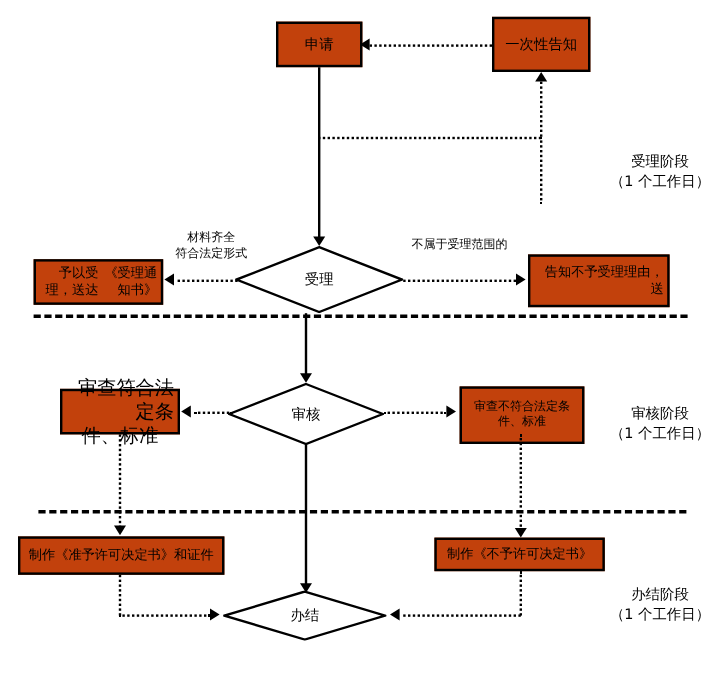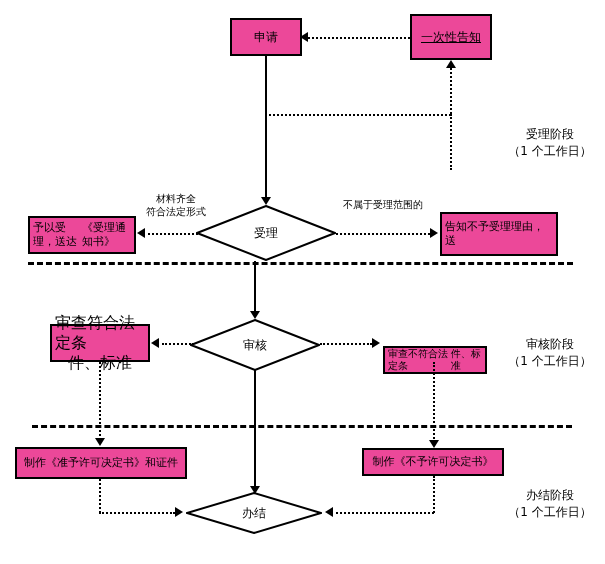--- a/index.html
+++ b/index.html
@@ -12,25 +12,25 @@
     width:605px;
     height:564px;
     background:#ffffff;
     overflow:hidden;
   }
   
   .box{
     position:absolute;
     box-sizing:border-box;
     border:2px solid #000000;
-    background:#ec4899;
+    background:#c2410c;
     display:flex;
     align-items:center;
     justify-content:center;
-    text-align:left;
+    text-align:right;
     color:#000000;
     line-height:1.25;
     padding:1px 3px;
   }
   .box span{display:block;}
   
   .diamond{
     position:absolute;
     background:transparent;
   }
@@ -93,21 +93,21 @@
 
 <div id="canvas">
 
   <div class="sep" style="left:28px; top:262px; width:545px;"></div>
   <div class="sep" style="left:32px; top:425px; width:540px;"></div>
 
   <div class="box" style="left:230px; top:18px; width:72px; height:38px; font-size:12px;">
     <span>申请</span>
   </div>
 
-  <div class="box" style="left:410px; top:14px; width:82px; height:46px; font-size:12px;text-decoration:underline;">
+  <div class="box" style="left:410px; top:14px; width:82px; height:46px; font-size:12px;">
     <span>一次性告知</span>
   </div>
 
   <div class="dotted-h" style="left:308px; top:37px; width:102px;"></div>
   <div class="arrow arrow-left" style="left:300px; top:32px;"></div>
 
   <div class="dotted-v" style="left:450px; top:114px; height:56px;"></div>
   <div class="arrow arrow-up" style="left:446px; top:60px;"></div>
   <div class="dotted-v" style="left:450px; top:68px; height:46px;"></div>
 
@@ -153,21 +153,21 @@
     <div class="dlabel" style="font-size:12px;">审核</div>
   </div>
 
   <div class="box" style="left:50px; top:324px; width:100px; height:38px; font-size:16px; flex-direction:column;">
     <span>审查符合法定条</span>
     <span>件、标准</span>
   </div>
   <div class="dotted-h" style="left:162px; top:343px; width:32px;"></div>
   <div class="arrow arrow-left" style="left:151px; top:338px;"></div>
 
-  <div class="box" style="left:383px; top:322px; width:104px; height:28px; font-size:10px; flex-direction:row;margin-top:24px;">
+  <div class="box" style="left:383px; top:322px; width:104px; height:48px; font-size:10px; flex-direction:column;">
     <span>审查不符合法定条</span>
     <span>件、标准</span>
   </div>
   <div class="dotted-h" style="left:320px; top:343px; width:52px;"></div>
   <div class="arrow arrow-right" style="left:372px; top:338px;"></div>
 
   <div class="ln vline" style="left:254px; top:370px; height:118px;"></div>
   <div class="arrow arrow-down" style="left:250px; top:486px;"></div>
 
   <div class="dotted-v" style="left:99px; top:362px; height:78px;"></div>

